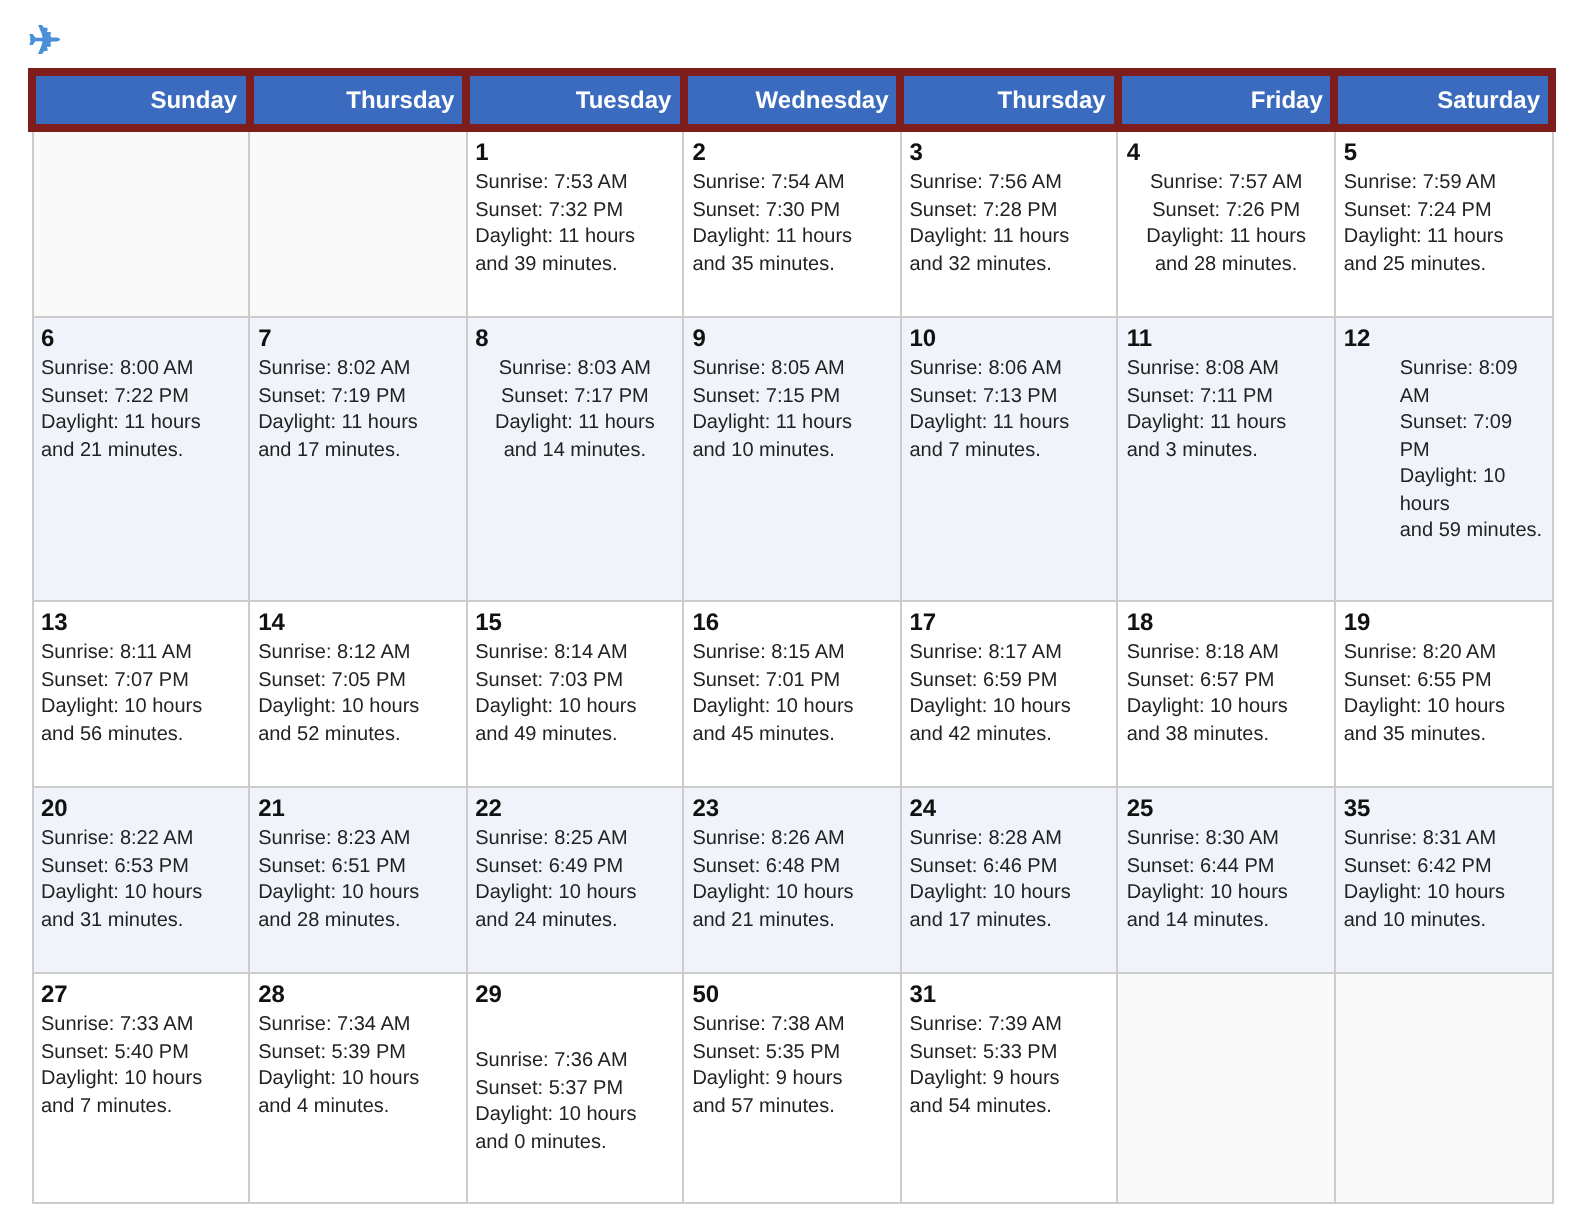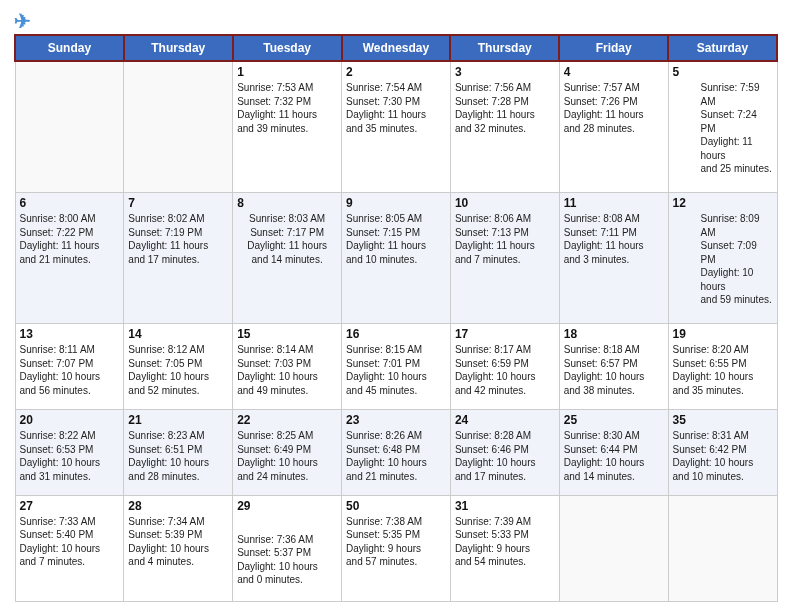--- a/index.html
+++ b/index.html
@@ -48,24 +48,24 @@
     .calendar {
       flex: 1;
       border-collapse: collapse;
       width: 100%;
       font-size: 10.5px;
     }
     .calendar th {
       background: #3a6bbf;
       color: #fff;
       padding: 5px 4px;
-      text-align: center;
+      text-align: right;
       font-size: 12px;
       font-weight: bold;
-      border: 2px solid #7f1d1d;
+      border: 4px solid #7f1d1d;
     }
     .calendar td {
       border: 1px solid #ccc;
       vertical-align: top;
       padding: 3px 4px;
       width: calc(100% / 7);
       height: 74px;
       background: #fff;
     }
     .calendar td.empty {
@@ -137,28 +137,28 @@
           </td>
           <td>
             <div class="day-num">3</div>
             <div class="day-info" style="white-space: pre-line;">Sunrise: 7:56 AM
 Sunset: 7:28 PM
 Daylight: 11 hours
 and 32 minutes.</div>
           </td>
           <td>
             <div class="day-num">4</div>
-            <div class="day-info" style="white-space: pre-line;">Sunrise: 7:57 AM
+            <div class="day-info" style="white-space: pre-line; text-align: center;">Sunrise: 7:57 AM
 Sunset: 7:26 PM
 Daylight: 11 hours
 and 28 minutes.</div>
           </td>
           <td>
             <div class="day-num">5</div>
-            <div class="day-info" style="white-space: pre-line; margin-left: 28px;">Sunrise: 7:59 AM
+            <div class="day-info" style="white-space: pre-line;">Sunrise: 7:59 AM
 Sunset: 7:24 PM
 Daylight: 11 hours
 and 25 minutes.</div>
           </td>
         </tr>
         <tr class="row-alt">
           <td>
             <div class="day-num">6</div>
             <div class="day-info" style="white-space: pre-line;">Sunrise: 8:00 AM
 Sunset: 7:22 PM

